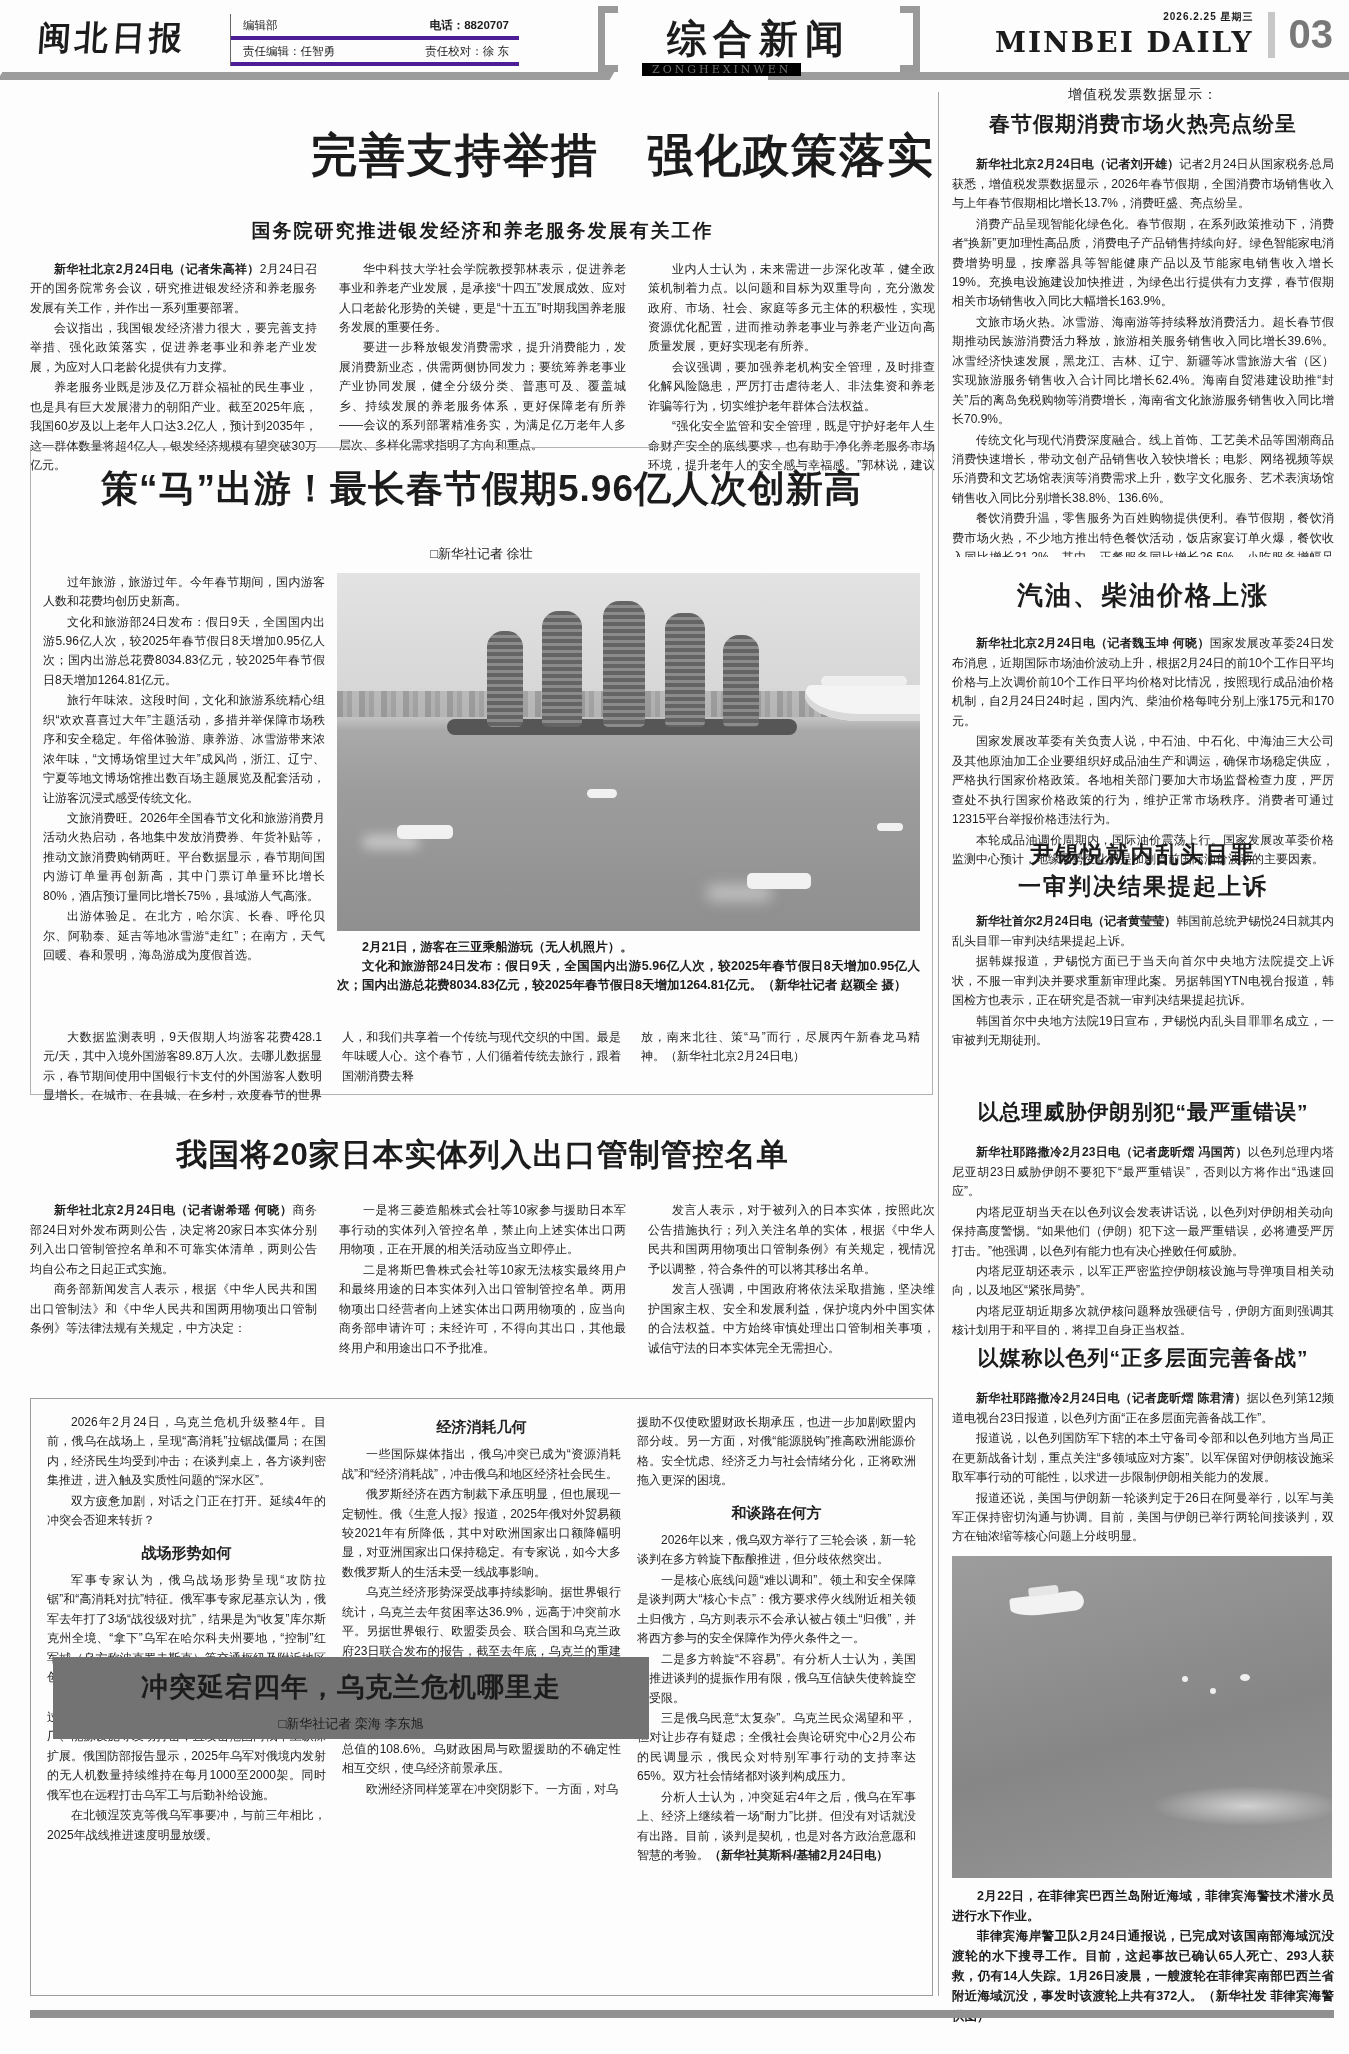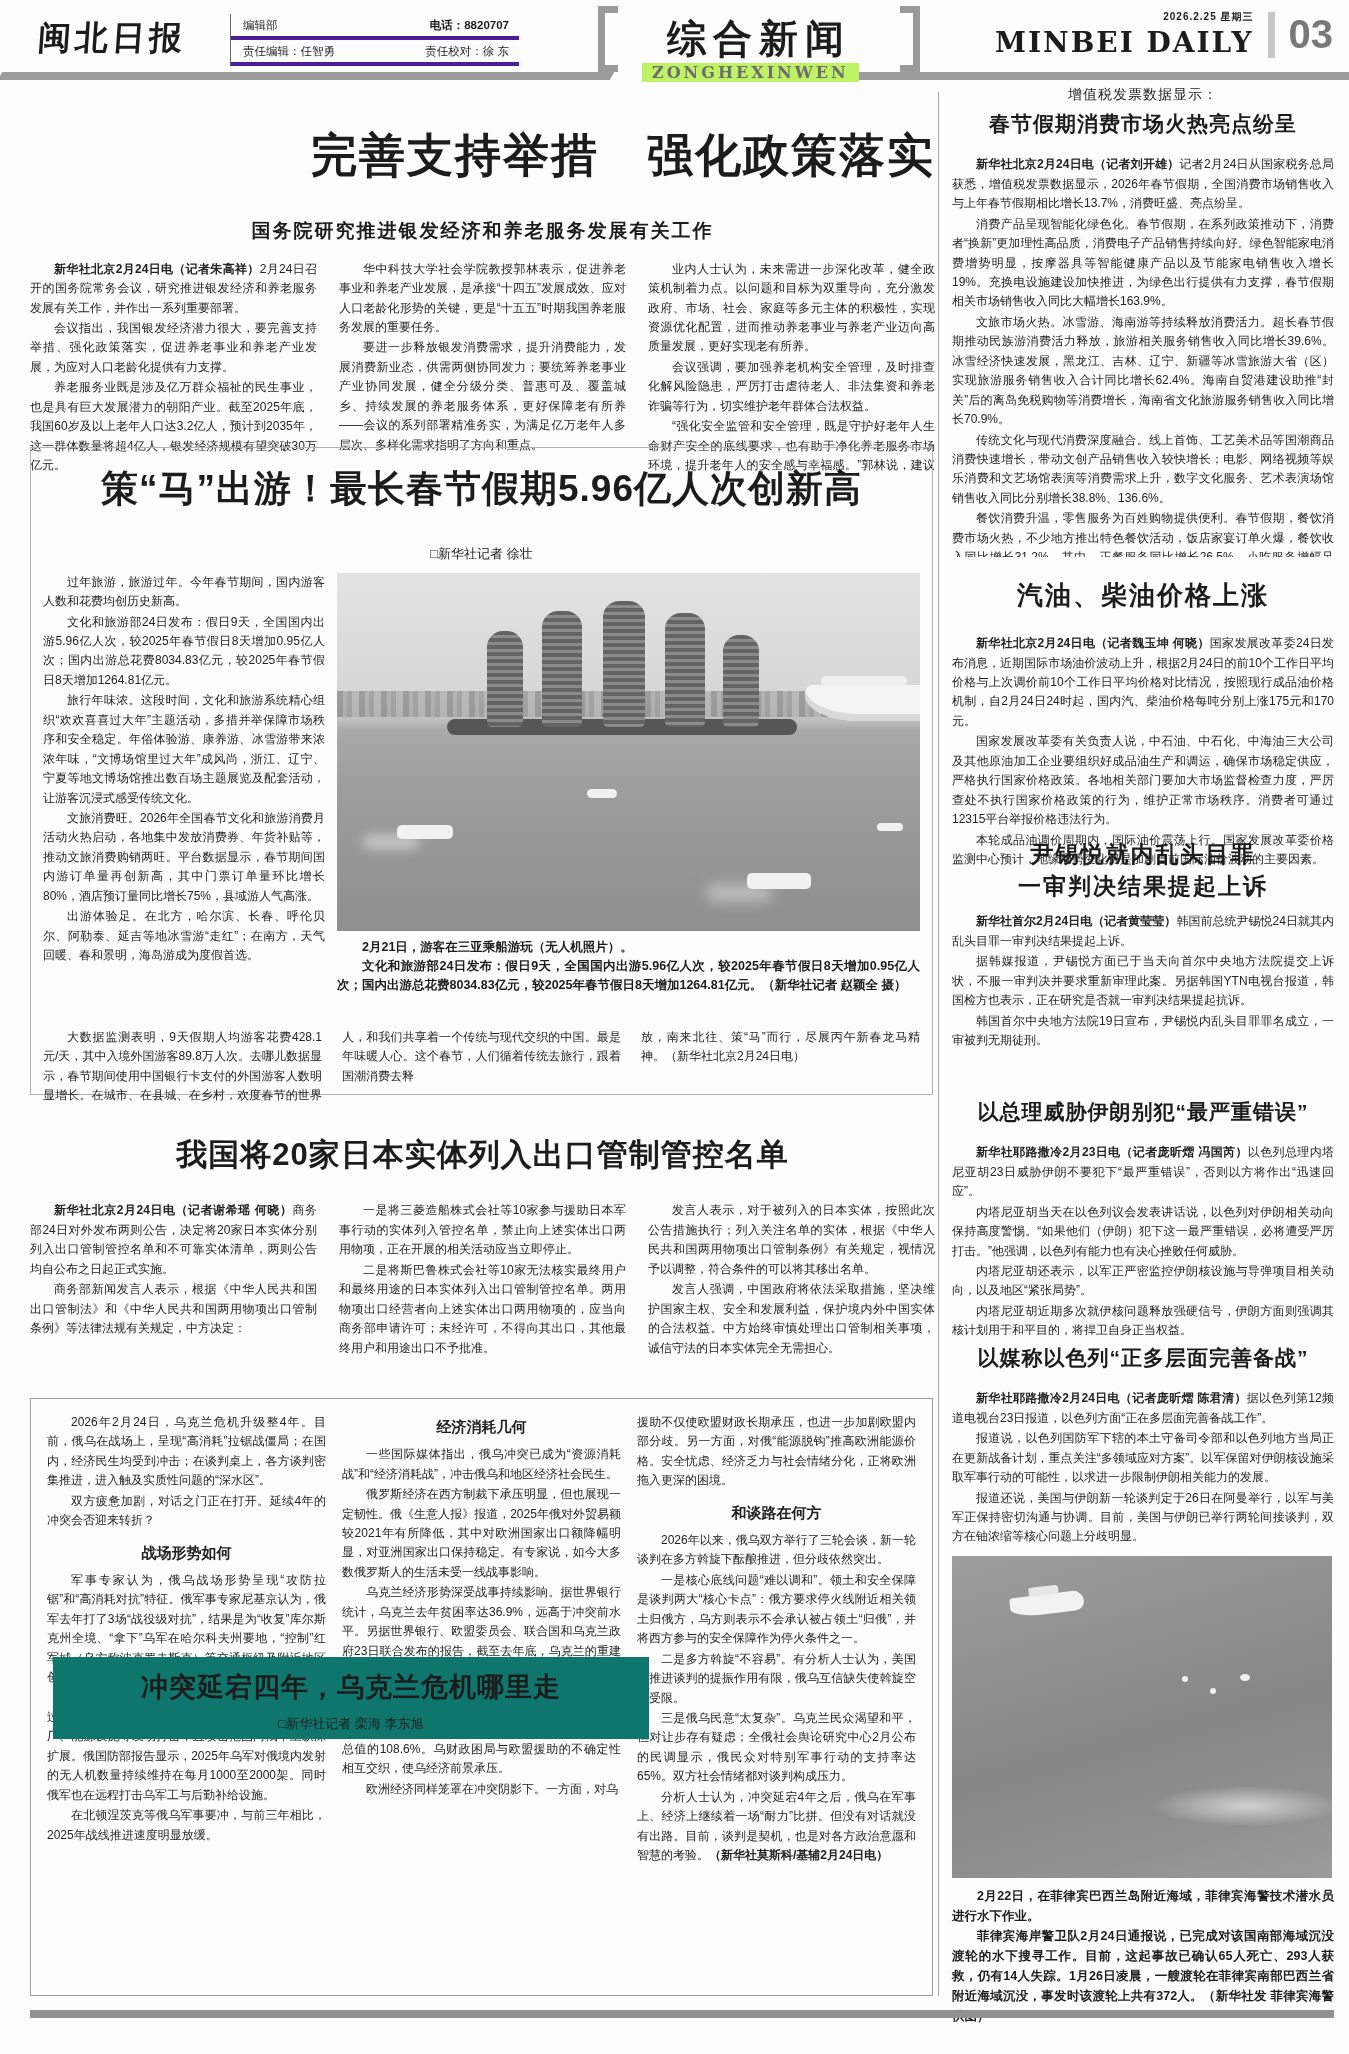--- a/index.html
+++ b/index.html
@@ -14,22 +14,22 @@
   .masthead{position:absolute;left:38;top:16px;left:38px;font-family:"DejaVu Serif",serif;
             font-weight:bold;font-size:33px;letter-spacing:4px;transform:skewX(-4deg);}
   .editbox{position:absolute;left:230px;top:14px;width:288px;font-size:11.5px;border-left:1px solid #666;}
   .editbox .row{display:flex;justify-content:space-between;padding:4px 10px 3px 12px;border-bottom:4px solid #4c1d95;}
   .editbox .phone{font-weight:bold;}
   .section-block{position:absolute;left:598px;top:6px;display:flex;align-items:center;gap:37px;}
   .bracket{width:13px;height:52px;border:7px solid #9a9a9a;}
   .bracket-left{border-right:none;}
   .bracket-right{border-left:none;}
   .section-title{font-size:39px;font-weight:bold;letter-spacing:7px;margin:0 12px;}
-  .section-pinyin{position:absolute;left:642px;top:63px;z-index:3;background:#bef264;padding:0 10px;
-                  font-family:"DejaVu Serif",serif;font-size:16px;font-weight:bold;color:#6e6e6e;letter-spacing:3px;}
+  .section-pinyin{position:absolute;left:642px;top:63px;z-index:3;background:#000000;padding:0 10px;
+                  font-family:"DejaVu Serif",serif;font-size:11px;font-weight:normal;color:#6e6e6e;letter-spacing:3px;}
   .band{position:absolute;top:72px;height:8px;background:#9c9c9c;}
   .band-l{left:0;width:612px;transform:skewX(-30deg);}
   .band-r{left:768px;width:600px;}
   .header-right{position:absolute;right:16px;top:10px;display:flex;align-items:center;gap:14px;}
   .hr-text{text-align:right;}
   .hr-date{font-size:10px;font-weight:bold;letter-spacing:1px;}
   .hr-paper{font-family:"DejaVu Serif",serif;font-size:28px;font-weight:bold;letter-spacing:2px;margin-top:2px;}
   .pageno-divider{width:7px;height:46px;background:#c7c7c7;}
   .pageno{font-size:40px;font-weight:bold;color:#787878;}
   .vdivider{position:absolute;left:938px;top:92px;width:1px;height:1904px;background:#a5a5a5;}
@@ -79,21 +79,21 @@
   .a3{position:absolute;left:30px;top:1108px;width:905px;}
   .a3-headline{font-size:31px;font-weight:bold;text-align:center;letter-spacing:1px;}
   .a3-body{margin-top:16px;height:226px;overflow:hidden;}
 
   
   .ukr{position:absolute;left:30px;top:1398px;width:903px;height:598px;border:1px solid #9c9c9c;
        box-sizing:border-box;}
   .ukr-cols{display:flex;gap:16px;padding:14px 16px;height:100%;box-sizing:border-box;}
   .ukr-col{flex:1;overflow:hidden;}
   .subhead-sm{font-size:15px;font-weight:bold;text-align:center;margin:10px 0 6px;}
-  .ukr-hl{position:absolute;left:22px;top:258px;width:596px;background:#0f766e;text-align:center;
+  .ukr-hl{position:absolute;left:22px;top:258px;width:596px;background:#737373;text-align:center;
           padding:12px 0 6px;z-index:2;}
   .ukr-hl h3{margin:0;font-size:27px;font-weight:bold;letter-spacing:1px;}
   .signoff{font-weight:bold;}
 
   
   .rblock{position:absolute;left:952px;width:382px;}
   .kicker{font-family:"DejaVu Serif",serif;font-size:14px;text-align:center;letter-spacing:1px;}
   .r-headline{font-size:21px;font-weight:bold;text-align:center;letter-spacing:1px;margin-top:6px;}
   .r-headline-lg{font-size:26px;font-weight:bold;text-align:center;letter-spacing:2px;}
   .r-headline-2l{font-size:23px;font-weight:bold;text-align:center;letter-spacing:2px;line-height:1.4;}

